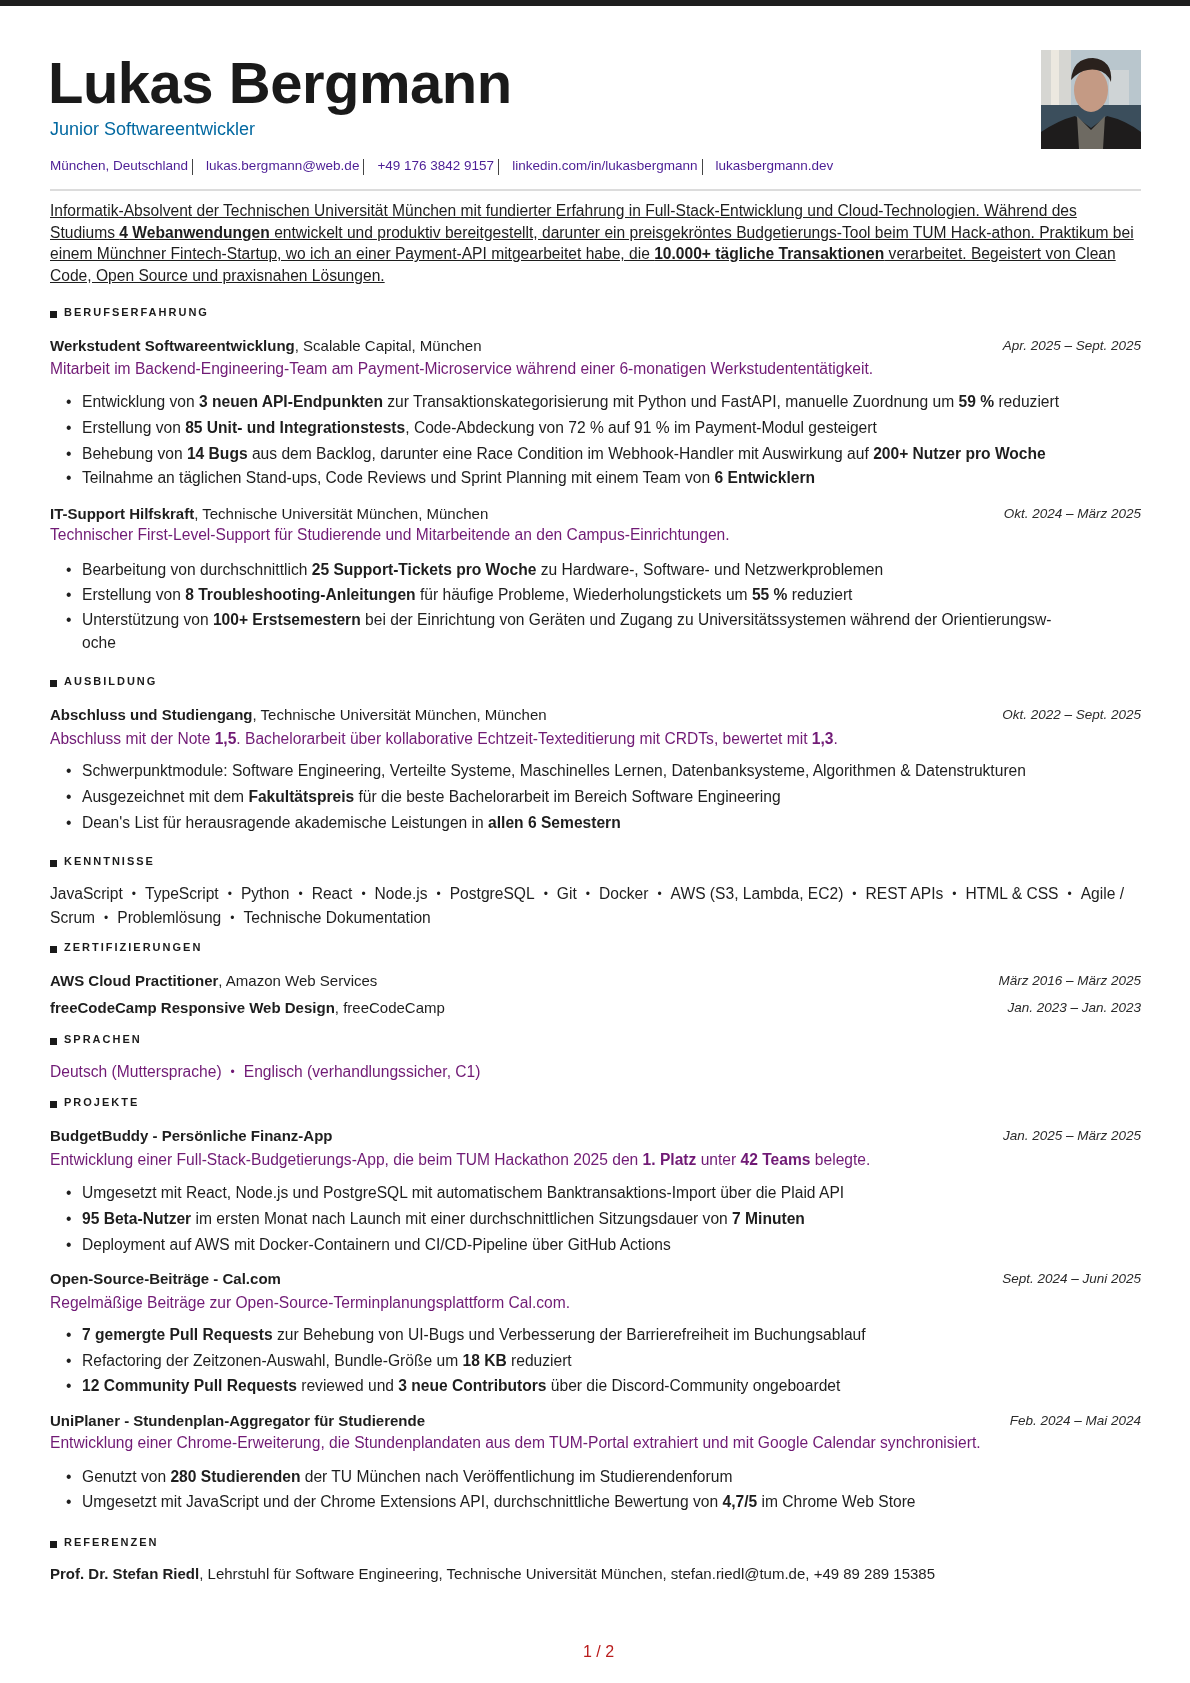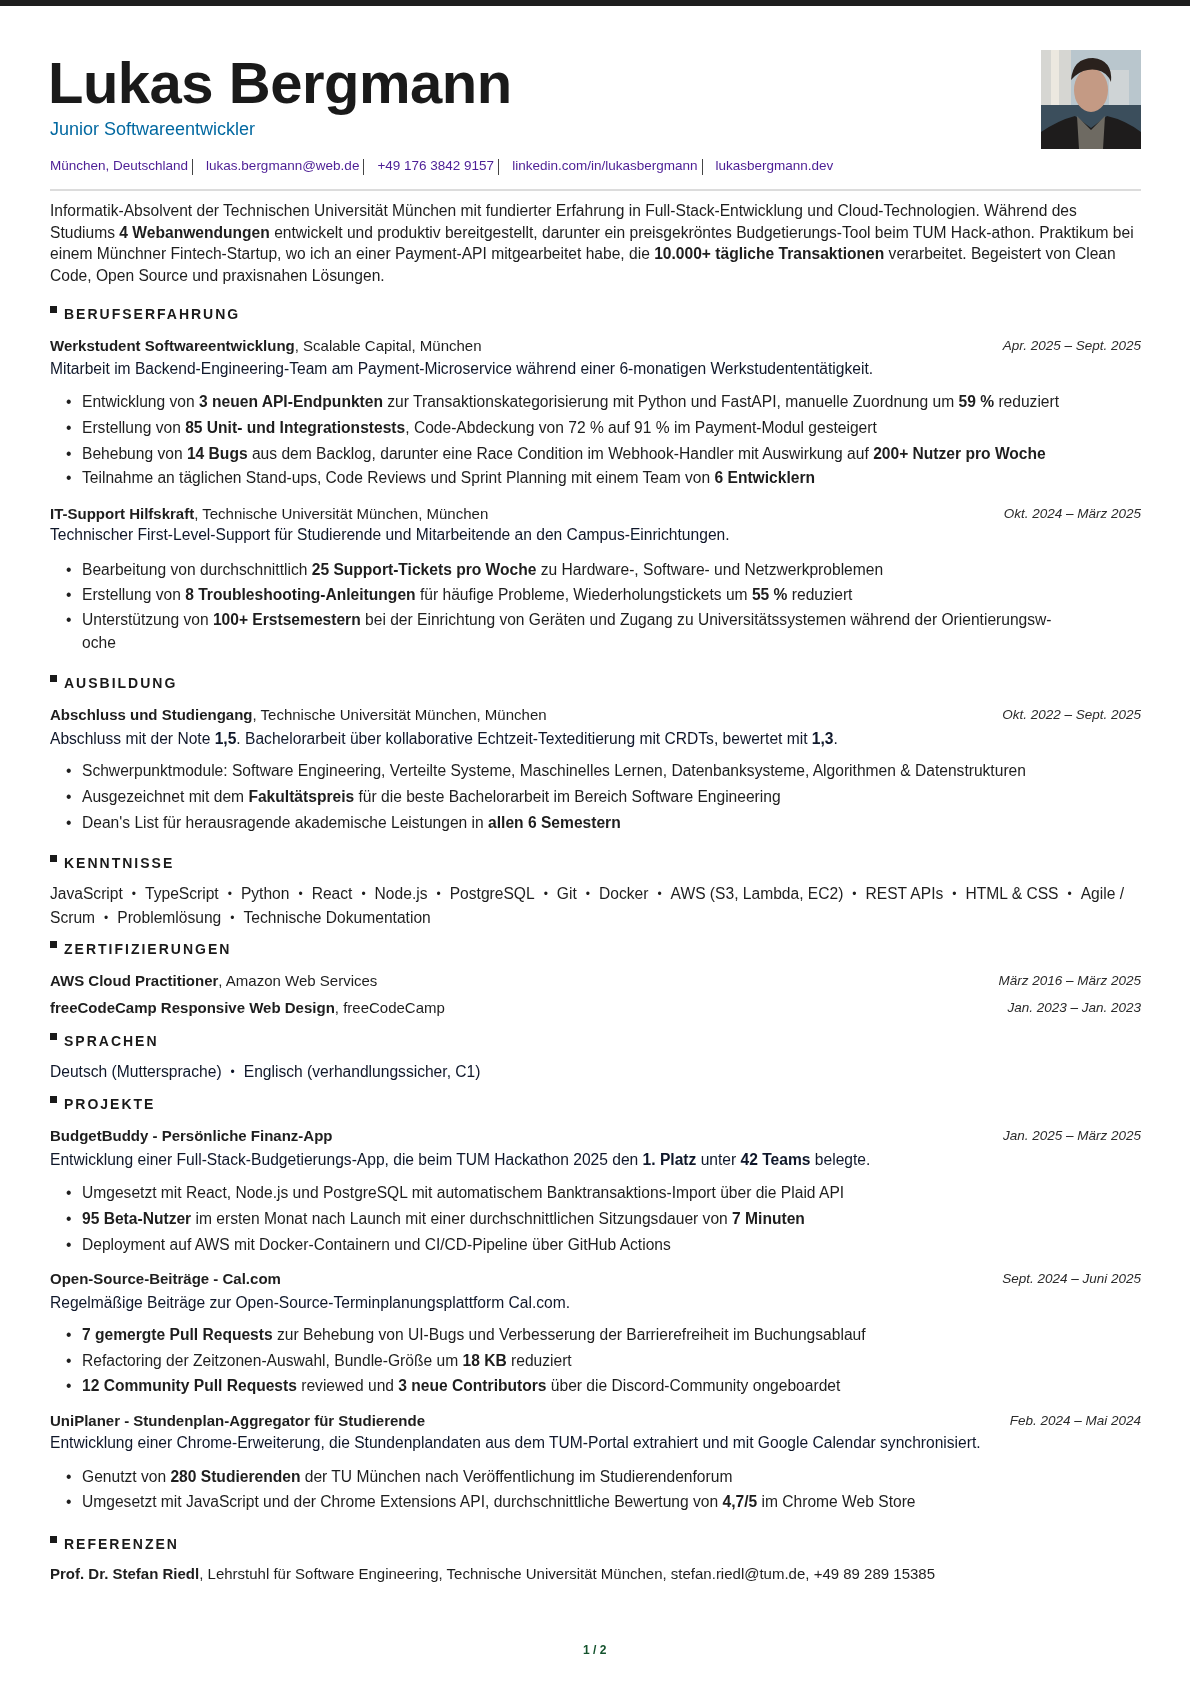--- a/index.html
+++ b/index.html
@@ -7,32 +7,32 @@
          font-family:"Liberation Sans", "DejaVu Sans", sans-serif; color:#1c1c1c; }
   .topbar { position:absolute; left:0; top:0; width:1190px; height:6px; background:#1e1e1e; }
   .abs { position:absolute; white-space:nowrap; }
   .name { left:48px; top:50px; font-size:58px; font-weight:bold; letter-spacing:-0.5px; color:#1a1a1a; line-height:66px; }
   .jobtitle { left:50px; top:119px; font-size:18px; color:#0369a1; }
   .contact { left:50px; top:158px; font-size:13.5px; color:#4c1d95; display:flex; }
   .contact .c { display:inline-block; }
   .contact .sep { display:inline-block; width:1px; height:16px; background:#444; margin:0 13px 0 4px; position:relative; top:1px; }
   .divider { left:50px; top:189px; width:1091px; height:2px; background:#dcdcdc; }
   .photo { left:1041px; top:50px; width:100px; height:99px; overflow:hidden; background:#8fa2ad; }
-  .summary { left:50px; top:200px; width:1092px; font-size:15.6px; line-height:21.6px; white-space:normal; color:#1e1e1e; }
-  .sec { left:50px; font-size:14px; font-weight:bold; letter-spacing:2px; color:#1a1a1a; display:flex; align-items:flex-start; }
+  .summary { left:50px; top:200px; width:1092px; font-size:15.6px; line-height:21.6px; white-space:normal; color:#1e1e1e;text-decoration:underline; }
+  .sec { left:50px; font-size:11px; font-weight:bold; letter-spacing:2px; color:#1a1a1a; display:flex; align-items:flex-end; }
   .sec .sq { display:inline-block; width:7px; height:7px; background:#1a1a1a; margin-right:7px; }
   .entry-title { left:50px; font-size:15px; color:#1e1e1e; }
   .date { right:49px; font-size:13.5px; font-style:italic; color:#2a2a2a; }
-  .desc { left:50px; font-size:15.6px; color:#0f172a; }
+  .desc { left:50px; font-size:15.6px; color:#701a75; }
   .bullet { left:82px; font-size:15.6px; color:#1e1e1e; }
   .bullet::before { content:"\2022"; position:absolute; left:-16px; top:0; }
   .skills { left:50px; font-size:15.6px; line-height:21.5px; width:1092px; white-space:normal; color:#1e1e1e; }
   .dot { display:inline-block; margin:0 9px; font-size:12px; position:relative; top:-1px; }
   b { font-weight:bold; }
-  .pagenum { left:583px; top:1643px; font-size:12px; color:#14532d;font-weight:bold; }
+  .pagenum { left:583px; top:1643px; font-size:16px; color:#b91c1c; }
 </style>
 </head>
 <body>
 
 <div class="topbar" data-name="top-bar"></div>
 
 <div class="abs name" data-name="candidate-name">Lukas Bergmann</div>
 <div class="abs jobtitle" data-name="job-title">Junior Softwareentwickler</div>
 <div class="abs contact" data-name="contact-line">
   <span class="c" data-name="contact-location">München, Deutschland</span>

